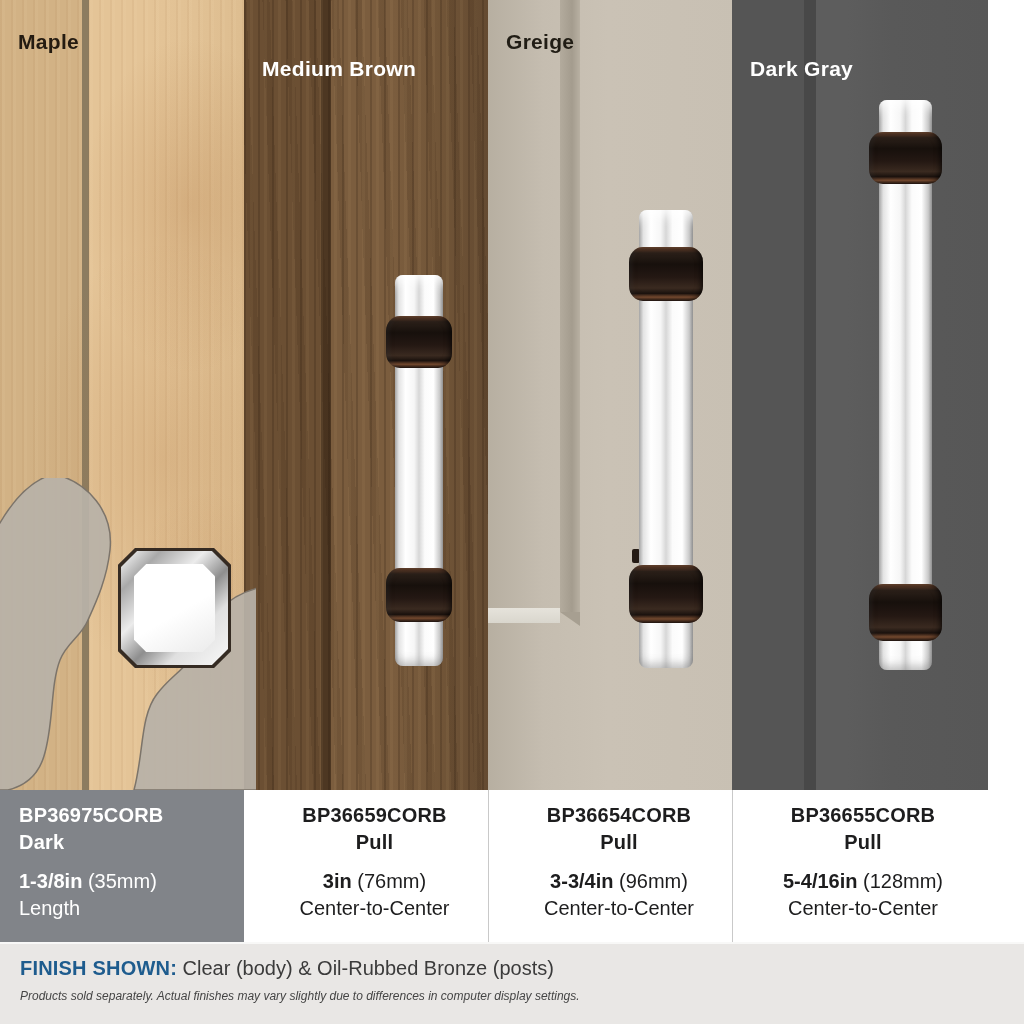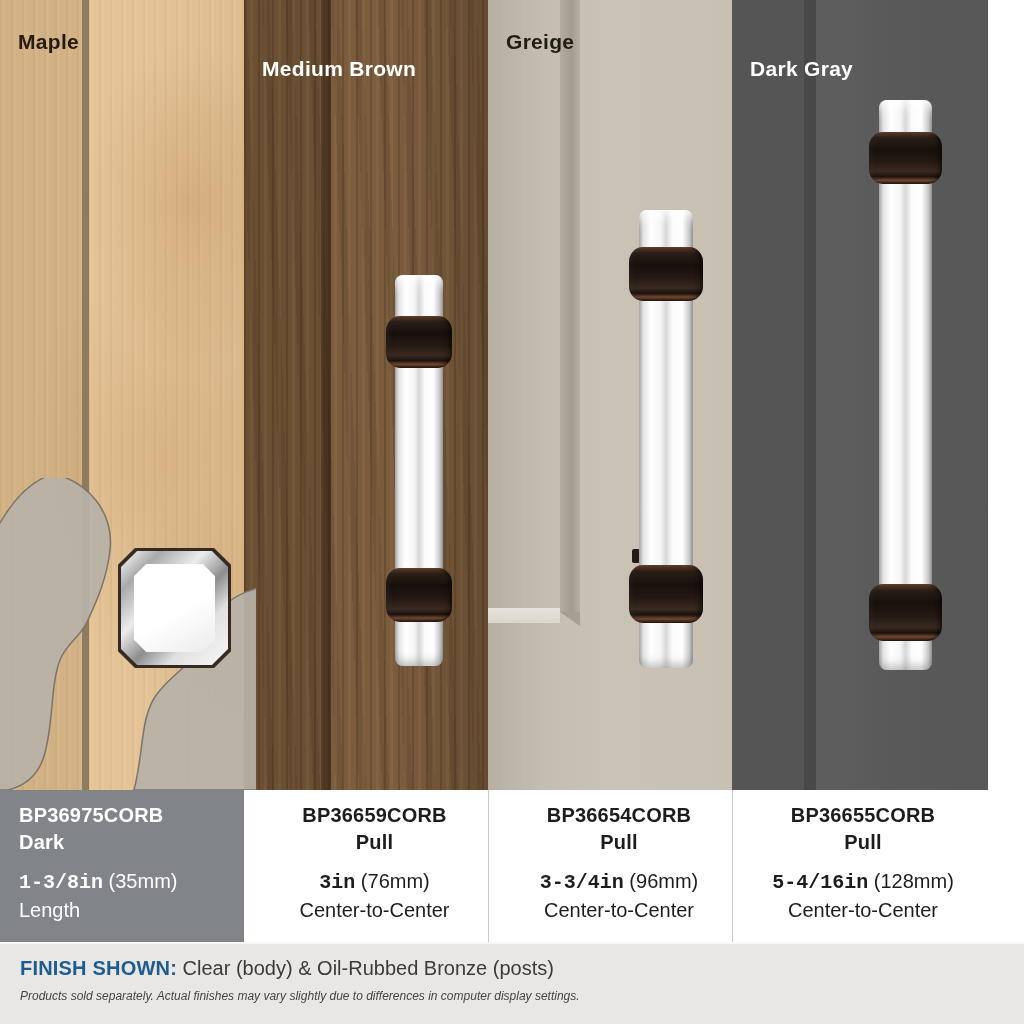--- a/index.html
+++ b/index.html
@@ -65,21 +65,21 @@
     box-shadow:inset 0 0 7px rgba(0,0,0,.55), inset 4px 0 6px -3px rgba(255,255,255,.12), inset -4px 0 6px -3px rgba(0,0,0,.5);}
   .set-screw{position:absolute;z-index:2;width:8px;height:14px;background:#241a13;border-radius:2px;}
 
   
   .info{position:absolute;left:0;top:790px;width:256px;height:152px;box-sizing:border-box;padding:12px 14px 0 19px;}
   .info-gray{background:#818489;color:#ffffff;}
   .info-white{background:#ffffff;color:#1d1d1e;border-left:1px solid #c9c9c9;text-align:center;}
   .col:nth-child(2) .info-white{border-left:none;}
   .code-block{margin:0;font-size:20px;font-weight:700;line-height:1.33;letter-spacing:.2px;}
   .size-block{margin:13px 0 0 0;font-size:20px;line-height:1.33;}
-  .size-block .sv{font-weight:700;font-family:Liberation Mono, monospace;}
+  .size-block .sv{font-weight:700;}
   .size-block .sm{font-weight:400;}
 
   
   .footer{position:absolute;left:0;top:942px;width:1024px;height:82px;background:#e9e7e5;
     border-top:2px solid #f8f8f7;box-sizing:border-box;padding:13px 0 16px 20px;}
   .finish-line{margin:0;font-size:20px;color:#3b3b3b;}
   .finish-line .accent{font-weight:700;color:#1e5c8e;letter-spacing:.2px;}
   .disclaimer{margin:9px 0 0 0;font-size:12px;font-style:italic;color:#454545;}
 </style>
 </head>

